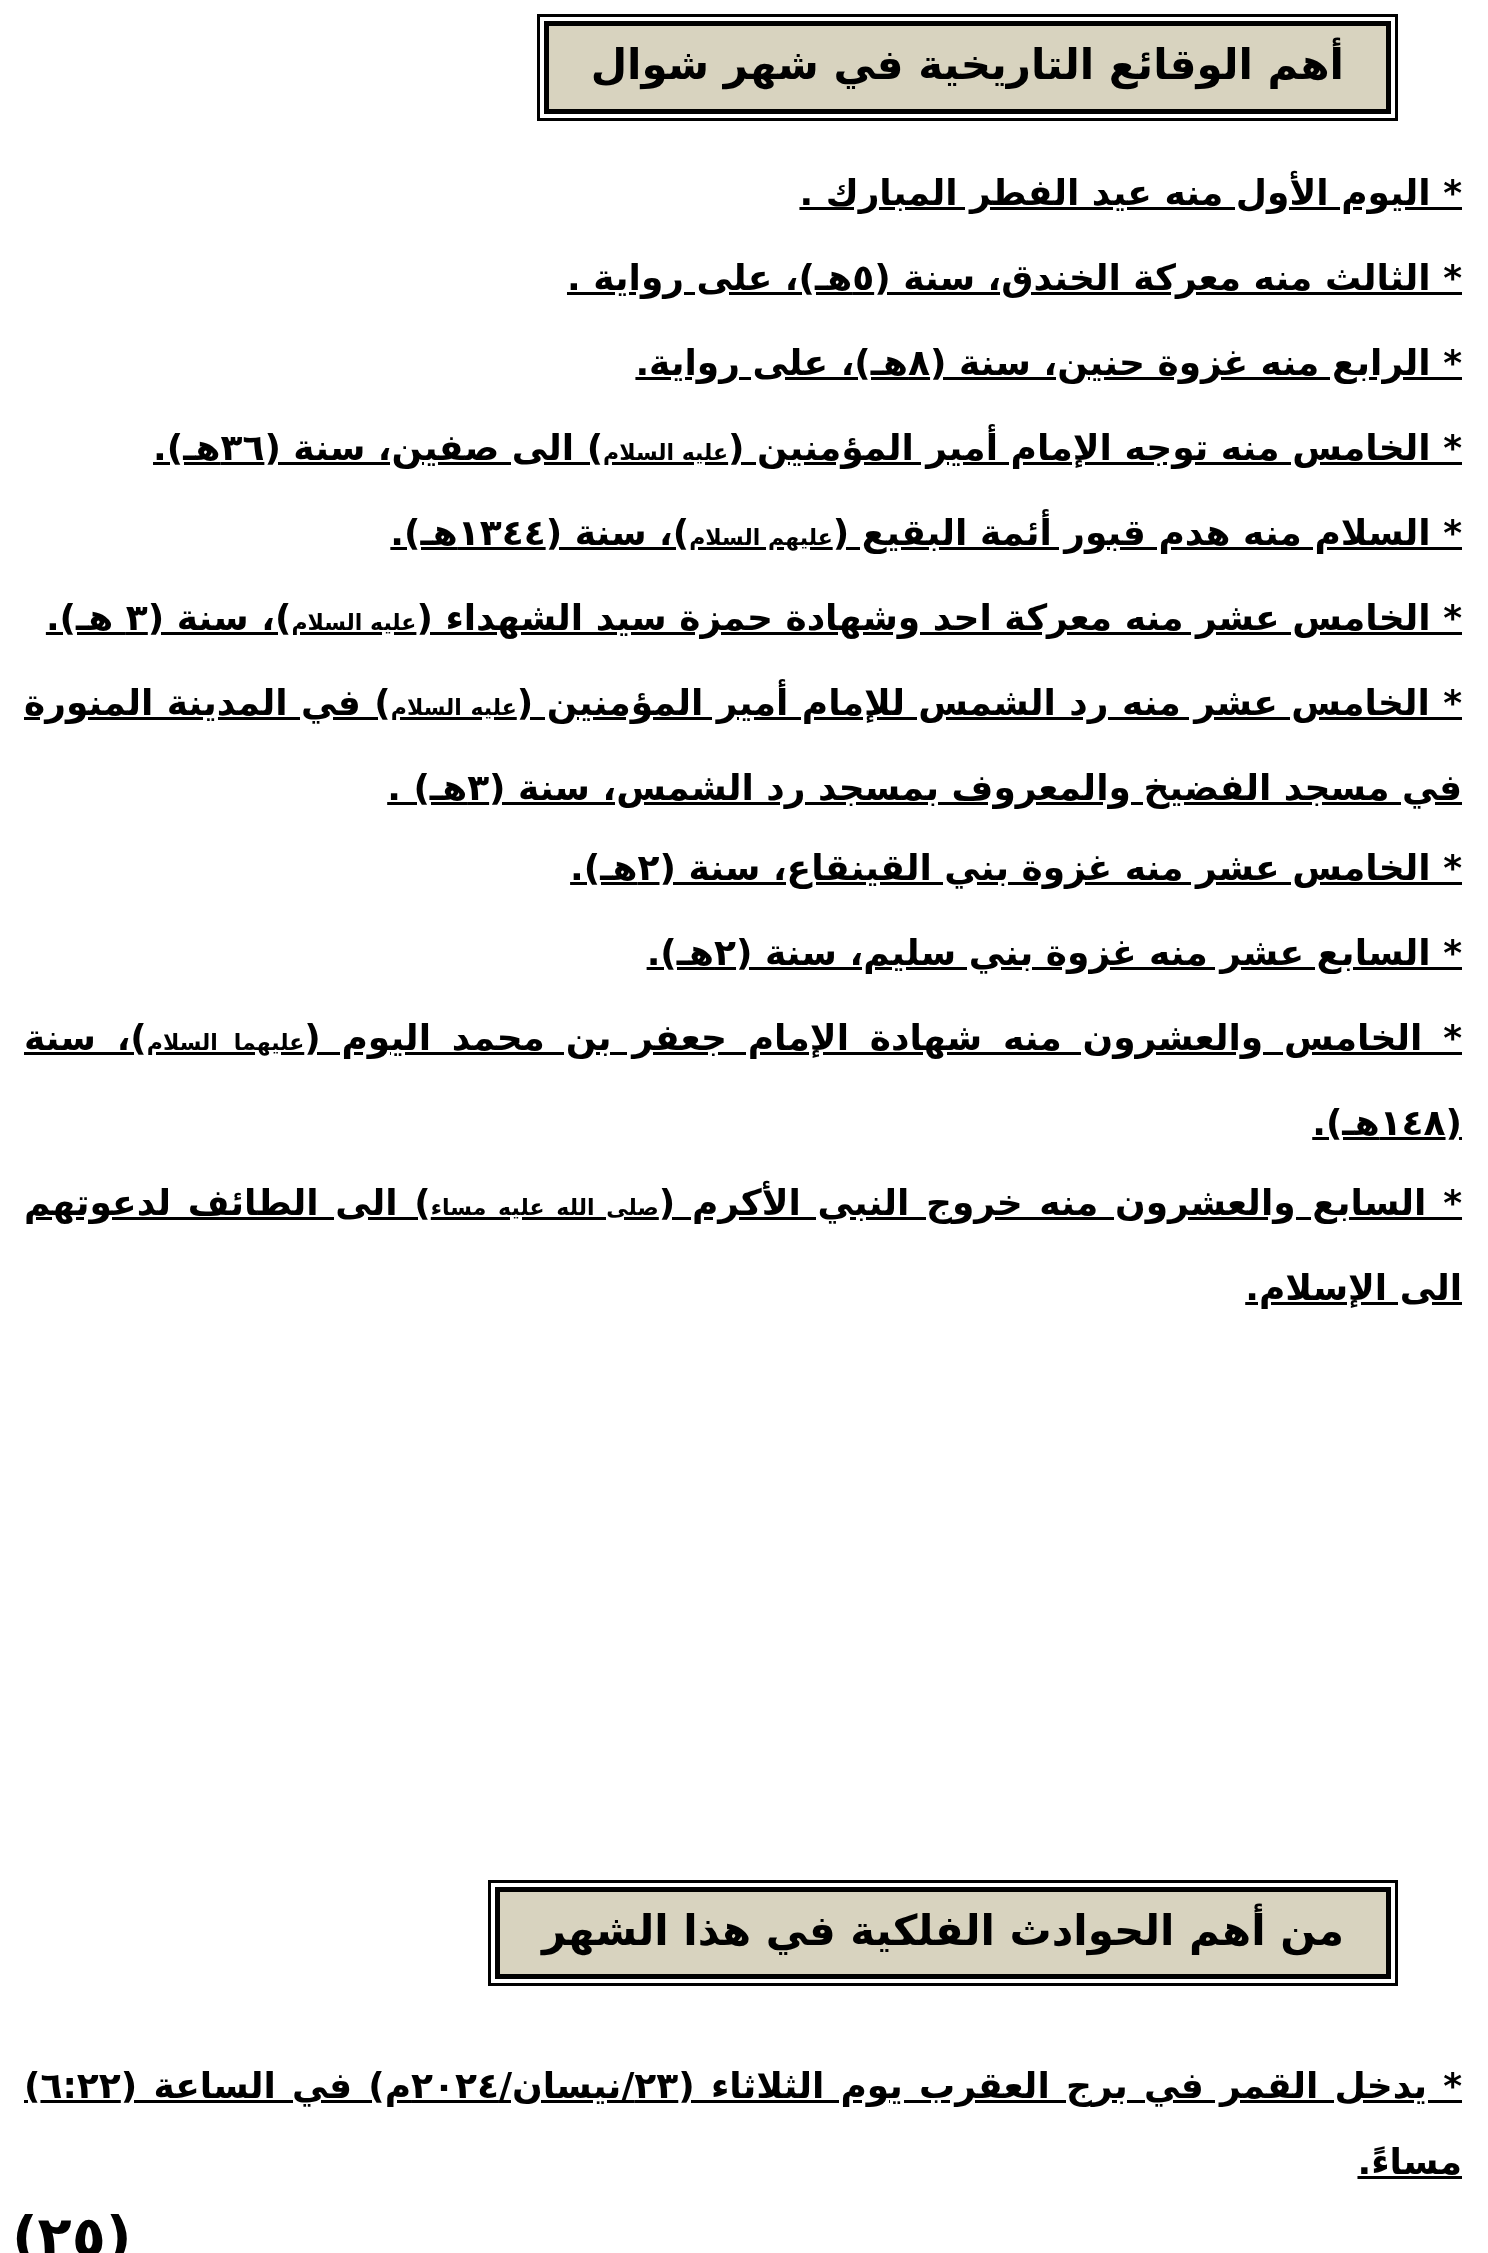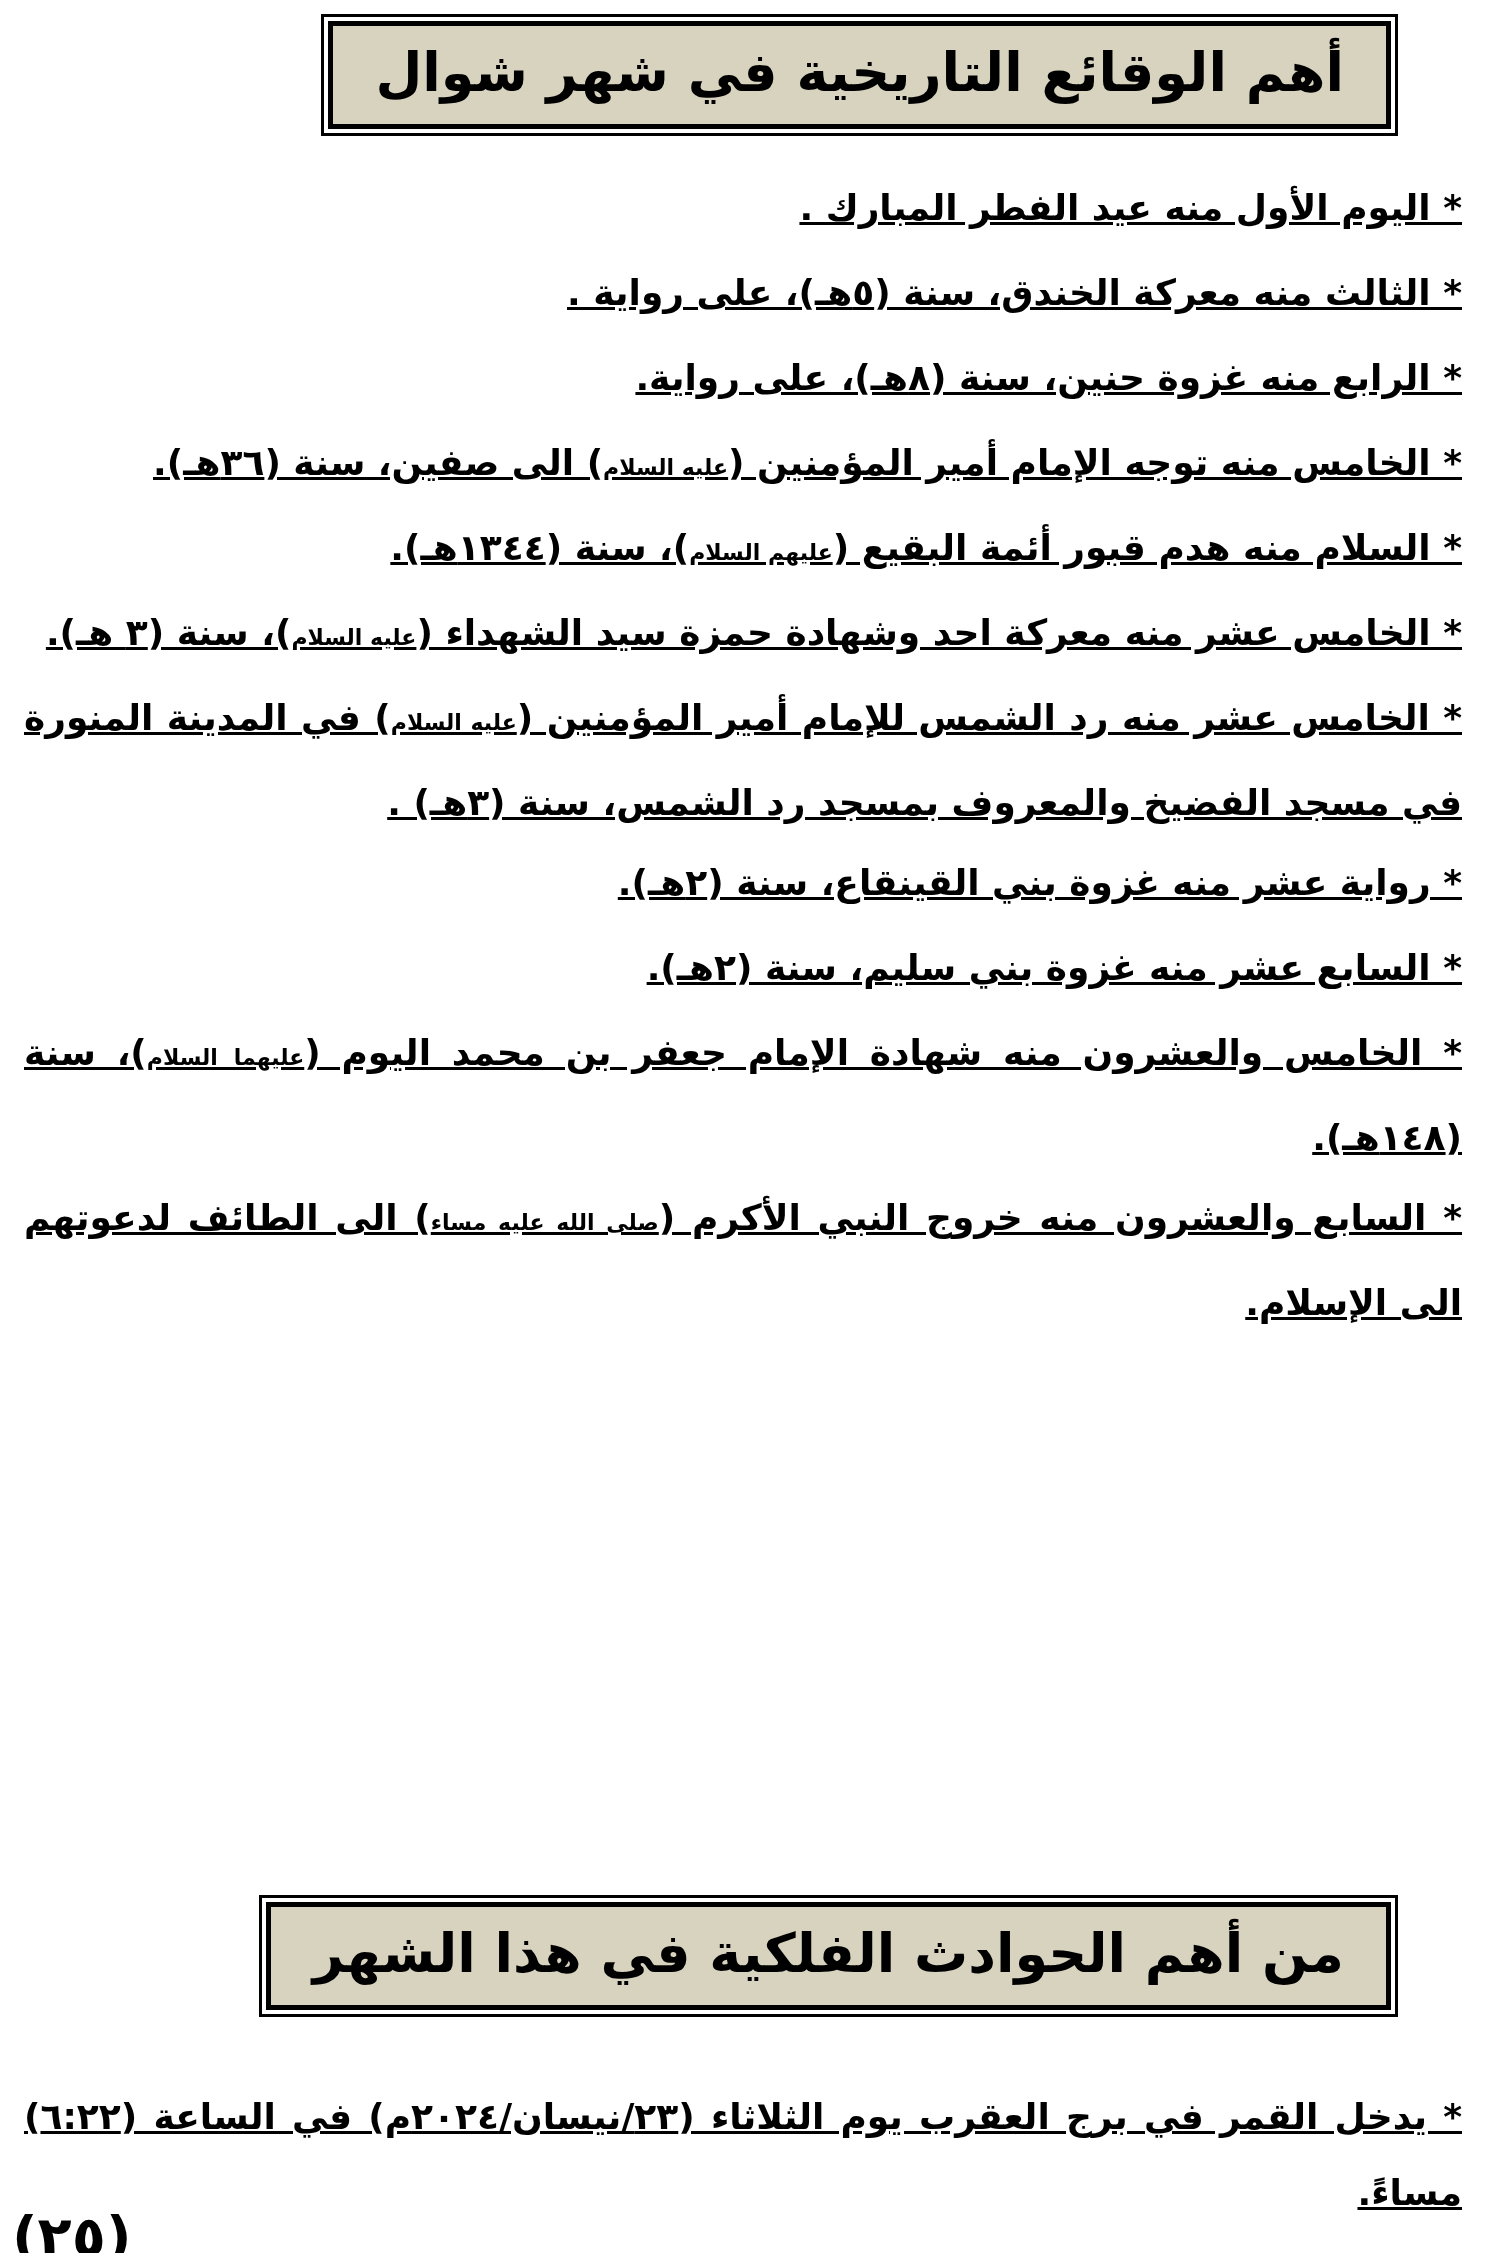--- a/index.html
+++ b/index.html
@@ -24,21 +24,21 @@
   .titlebox {
     display: inline-block;
     border: 3px solid #000;
     padding: 4px;
     background: #ffffff;
   }
   .titlebox-inner {
     border: 5px solid #000;
     background: #d8d3bf;
     padding: 12px 42px 16px 42px;
-    font-size: 54px;
+    font-size: 42px;
     font-weight: bold;
     line-height: 1.3;
     white-space: nowrap;
   }
   
   .events {
     margin-top: 32px;
     padding: 0 26px 0 24px;
     font-size: 36px;
     font-weight: bold;
@@ -81,21 +81,21 @@
   </div>
 
   <div class="events">
     <p class="event"><span>* اليوم الأول منه عيد الفطر المبارك .</span><span class="hon"></span><span></span></p>
     <p class="event"><span>* الثالث منه معركة الخندق، سنة (٥هـ)، على رواية .</span><span class="hon"></span><span></span></p>
     <p class="event"><span>* الرابع منه غزوة حنين، سنة (٨هـ)، على رواية.</span><span class="hon"></span><span></span></p>
     <p class="event"><span>* الخامس منه توجه الإمام أمير المؤمنين (</span><span class="hon">عليه السلام</span><span>) الى صفين، سنة (٣٦هـ).</span></p>
     <p class="event"><span>* السلام منه هدم قبور أئمة البقيع (</span><span class="hon">عليهم السلام</span><span>)، سنة (١٣٤٤هـ).</span></p>
     <p class="event"><span>* الخامس عشر منه معركة احد وشهادة حمزة سيد الشهداء (</span><span class="hon">عليه السلام</span><span>)، سنة (٣ هـ).</span></p>
     <p class="event"><span>* الخامس عشر منه رد الشمس للإمام أمير المؤمنين (</span><span class="hon">عليه السلام</span><span>) في المدينة المنورة في مسجد الفضيخ والمعروف بمسجد رد الشمس، سنة (٣هـ) .</span></p>
-    <p class="event"><span>* رواية عشر منه غزوة بني القينقاع، سنة (٢هـ).</span><span class="hon"></span><span></span></p>
+    <p class="event"><span>* الخامس عشر منه غزوة بني القينقاع، سنة (٢هـ).</span><span class="hon"></span><span></span></p>
     <p class="event"><span>* السابع عشر منه غزوة بني سليم، سنة (٢هـ).</span><span class="hon"></span><span></span></p>
     <p class="event"><span>* الخامس والعشرون منه شهادة الإمام جعفر بن محمد اليوم (</span><span class="hon">عليهما السلام</span><span>)، سنة (١٤٨هـ).</span></p>
     <p class="event"><span>* السابع والعشرون منه خروج النبي الأكرم (</span><span class="hon">صلى الله عليه مساء</span><span>) الى الطائف لدعوتهم الى الإسلام.</span></p>
   </div>
 
   <div class="box-wrap astro-head">
     <div class="titlebox">
       <div class="titlebox-inner">من أهم الحوادث الفلكية في هذا الشهر</div>
     </div>
   </div>

